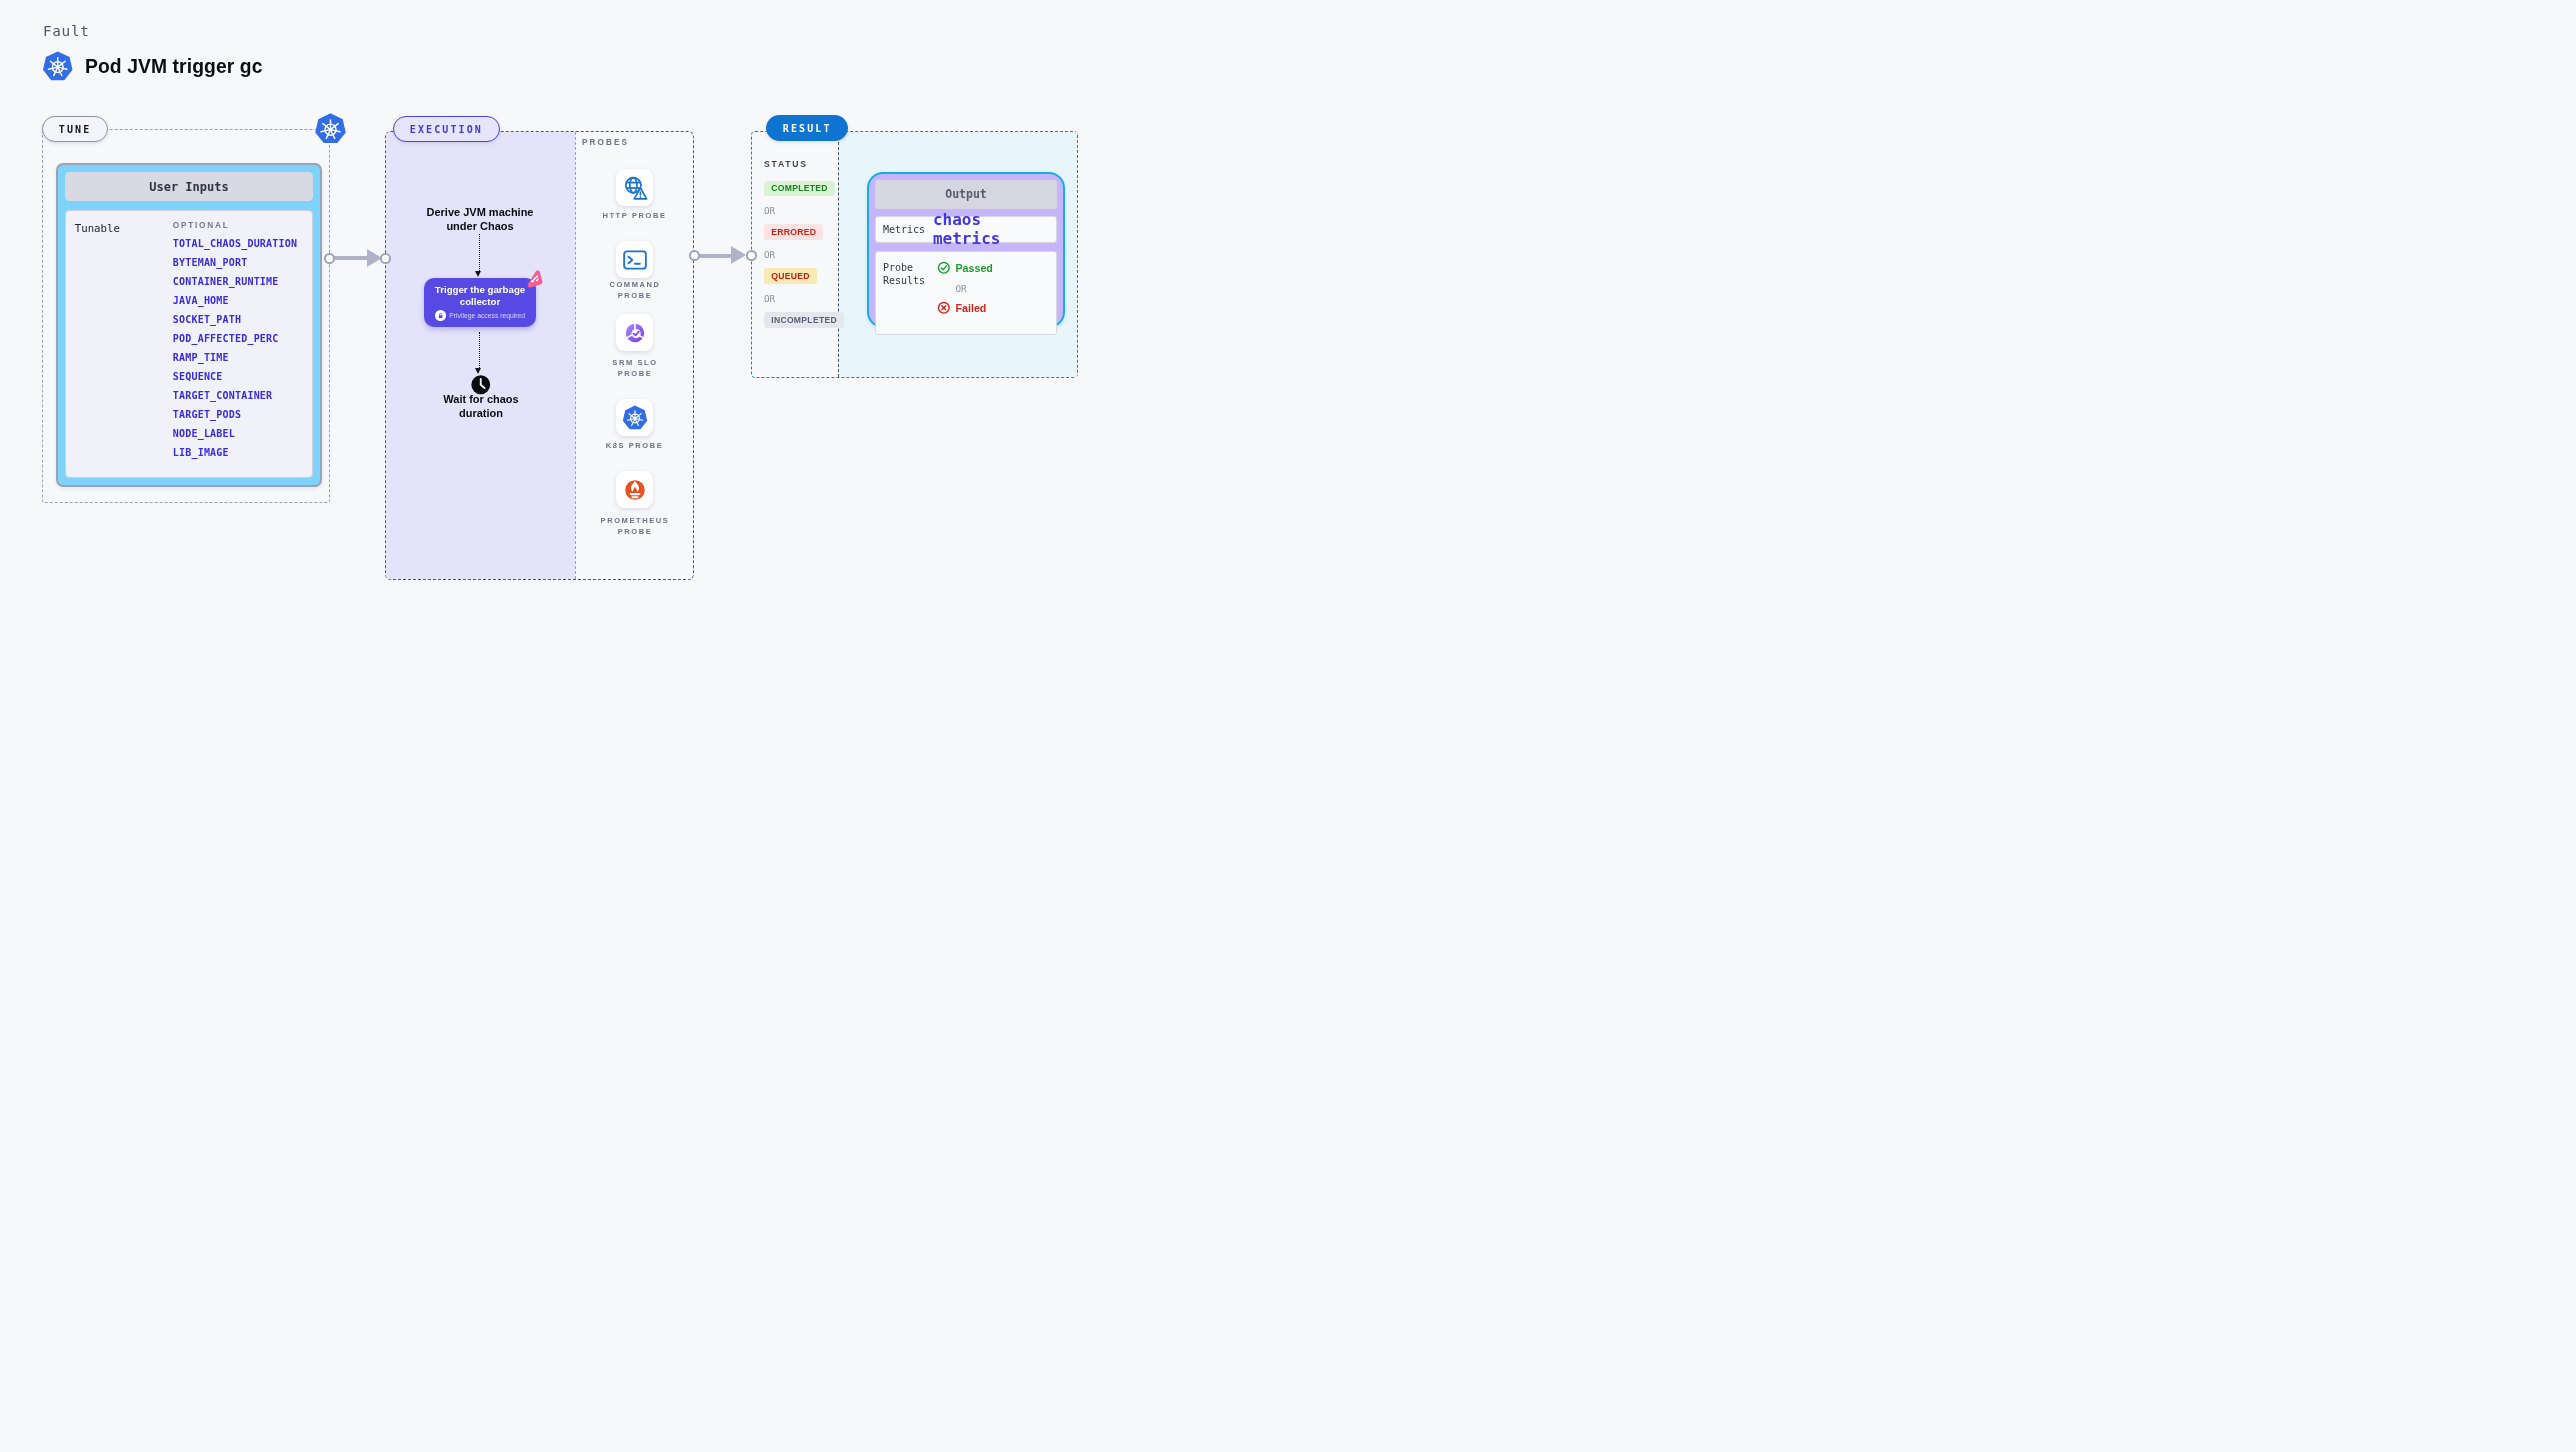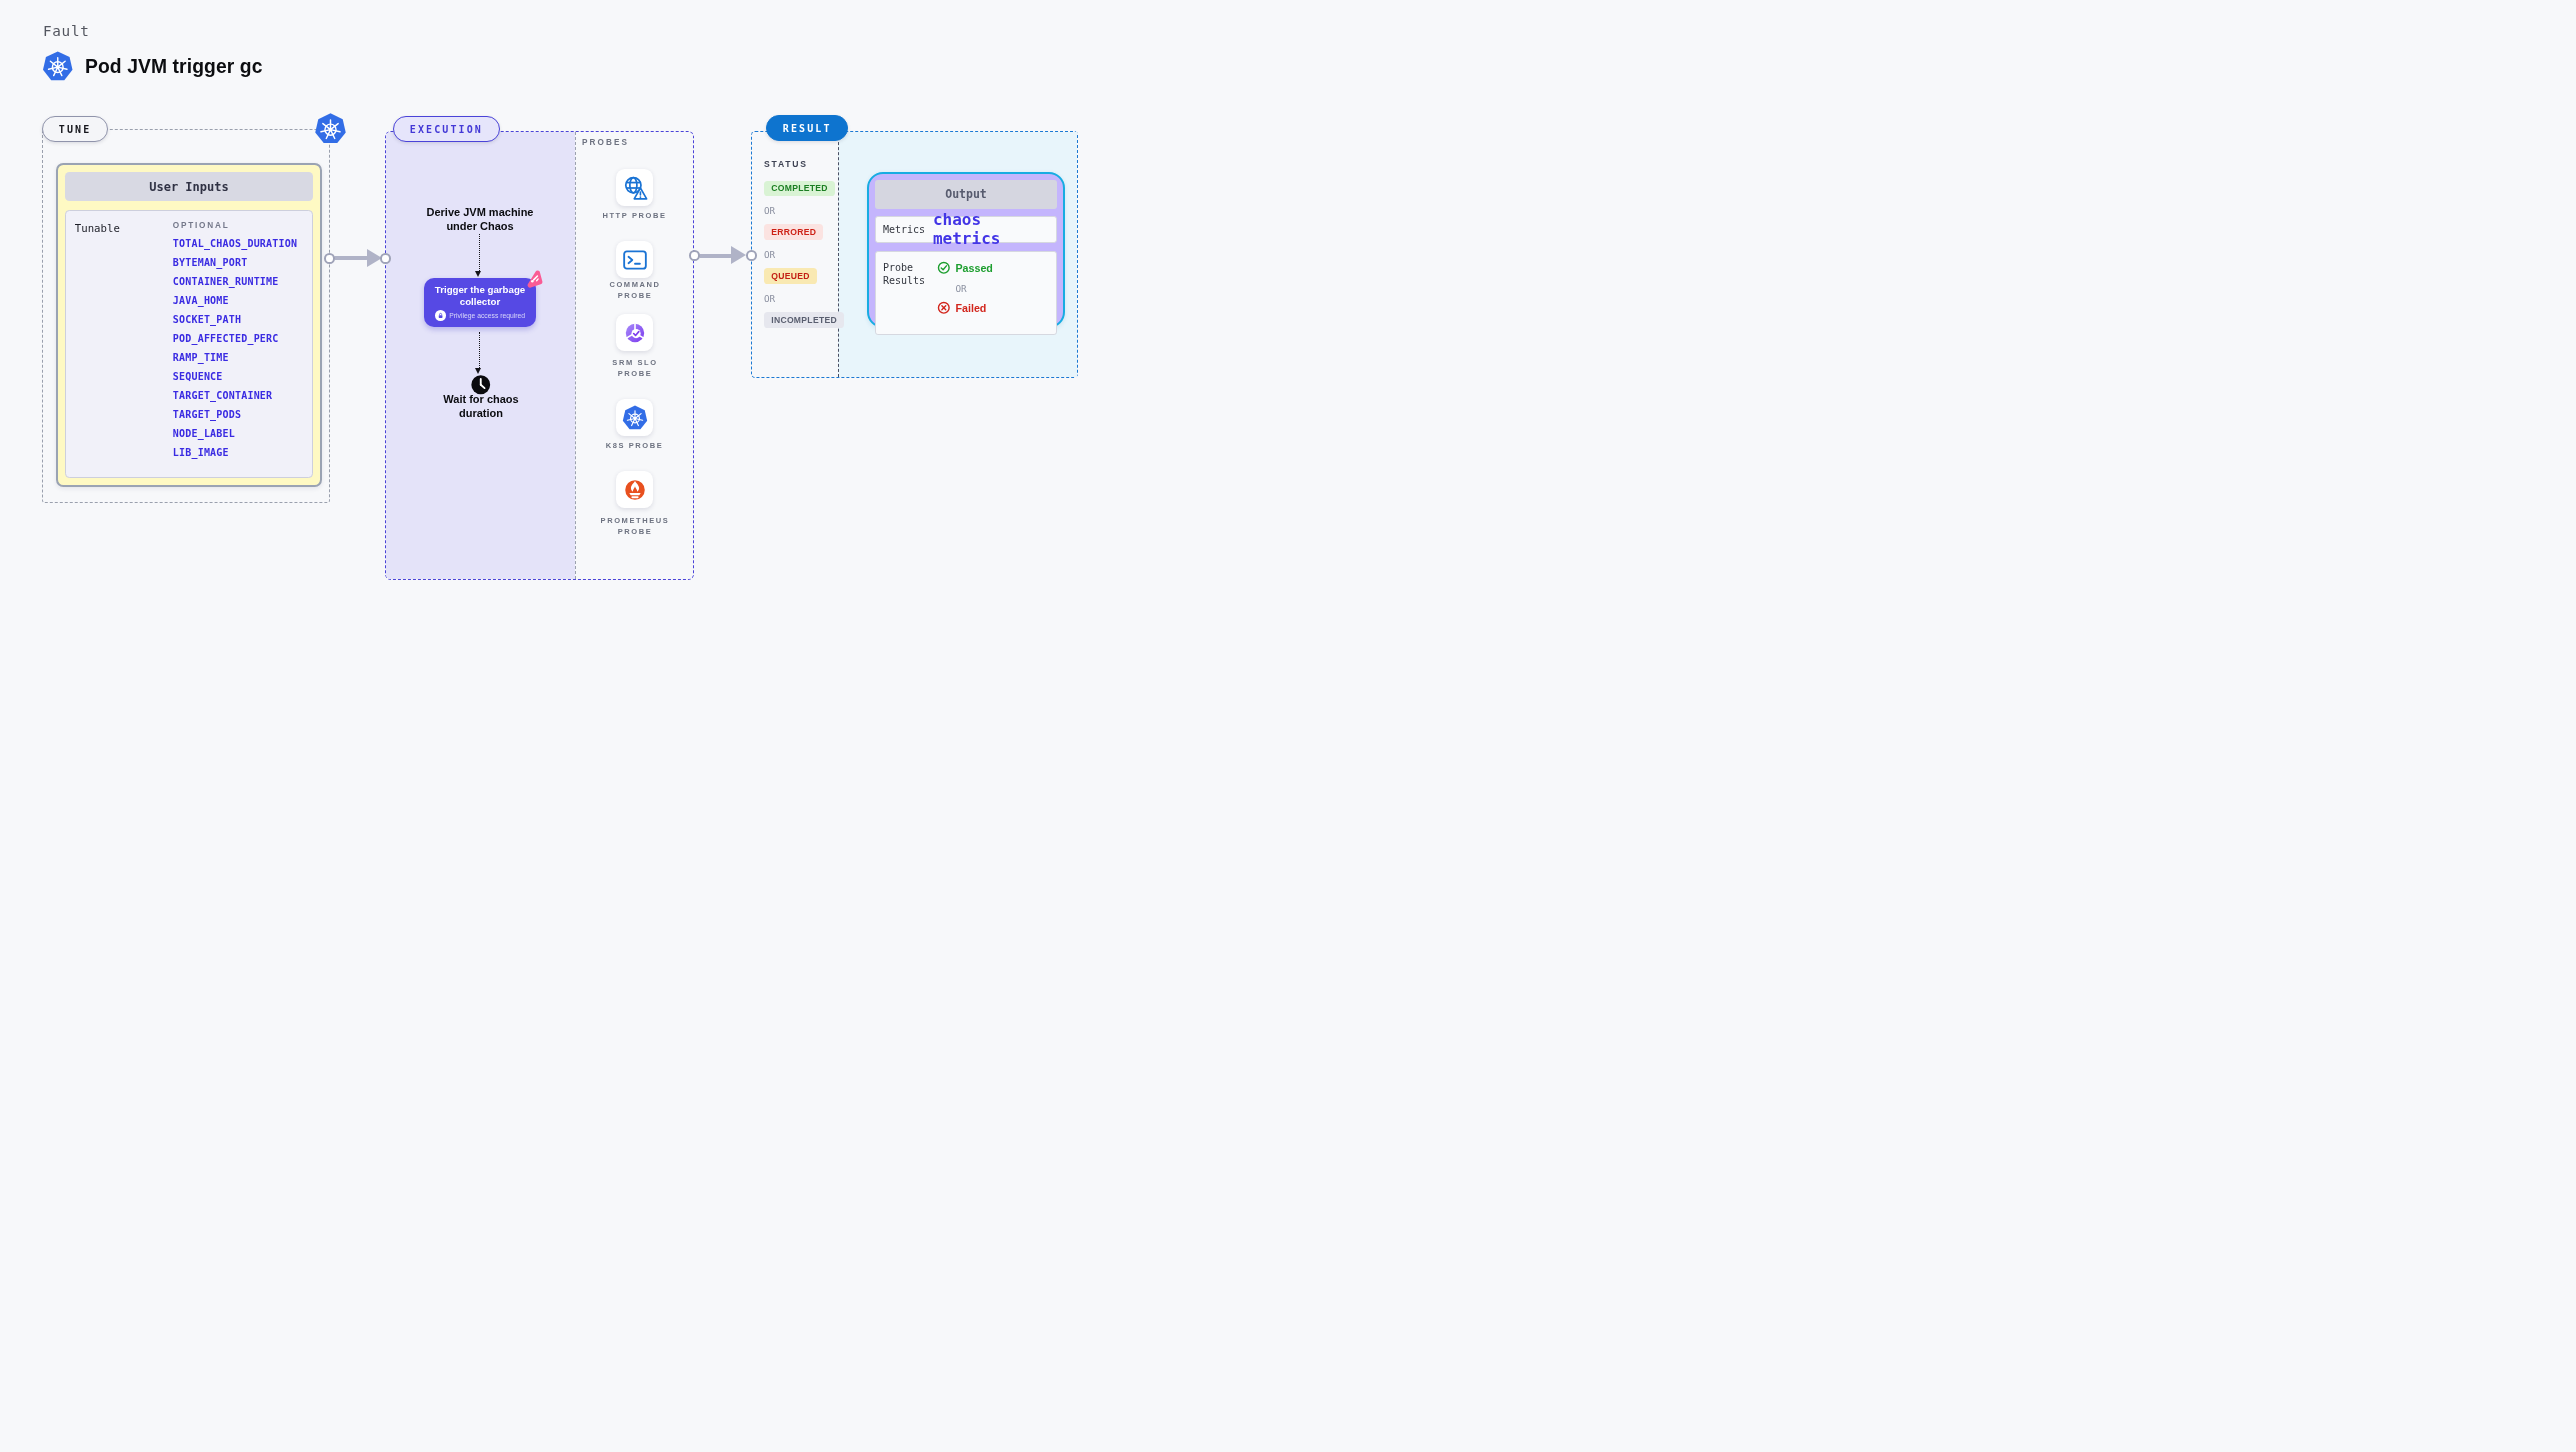--- a/index.html
+++ b/index.html
@@ -19,21 +19,21 @@
           border-radius:13px; font-family:"DejaVu Sans Mono",monospace; font-weight:bold;
           font-size:10px; letter-spacing:2.1px; z-index:5; box-shadow:0 1.4px 3.6px rgba(30,30,60,.12); }
   .pill-tune { left:42px; top:116px; background:#f4f5f8; border:1.4px solid #9094ab; color:#15161c; }
   .pill-exec { left:393px; top:116px; background:#e6e5fb; border:1.4px solid #4a43d8; color:#4338d6; }
   .pill-result { left:766px; top:115px; background:#0e74cf; border:1.4px solid #0e74cf; color:#fff; }
 
   
   .tune-box { position:absolute; left:42px; top:129px; width:288px; height:374px;
               border:1.4px dashed #9aa0ad; border-radius:2.9px; }
   .k8s-corner { position:absolute; left:314px; top:112px; width:33px; height:34px; z-index:6; }
-  .ui-card { position:absolute; left:56px; top:163px; width:266px; height:324px; background:#fef9c3;
+  .ui-card { position:absolute; left:56px; top:163px; width:266px; height:324px; background:#7dd3fc;
              border:2.1px solid #9aa3b3; border-radius:7.2px; padding:7.2px; display:flex; flex-direction:column;
              box-shadow:0 1.4px 4.3px rgba(30,30,60,.08); }
   .ui-card-header { height:29px; background:#d8d9e3; border-radius:4.3px; display:flex; align-items:center;
              justify-content:center; font-family:"DejaVu Sans Mono",monospace; font-weight:bold;
              font-size:12px; color:#303244; margin-bottom:8.6px; }
   .ui-panel { flex:1; background:#f1f1f9; border:0.7px solid #cdcfdd; border-radius:4.3px; padding:10px 8.6px;
              display:flex; gap:19px; }
   .ui-row-label { width:79px; font-family:"DejaVu Sans Mono",monospace; font-size:10.7px; color:#1e1f28; padding-top:1.4px; }
   .ui-col { flex:1; }
   .ui-col-label { font-size:8.2px; font-weight:bold; letter-spacing:1.8px; color:#74788a; margin-bottom:8.6px; }

